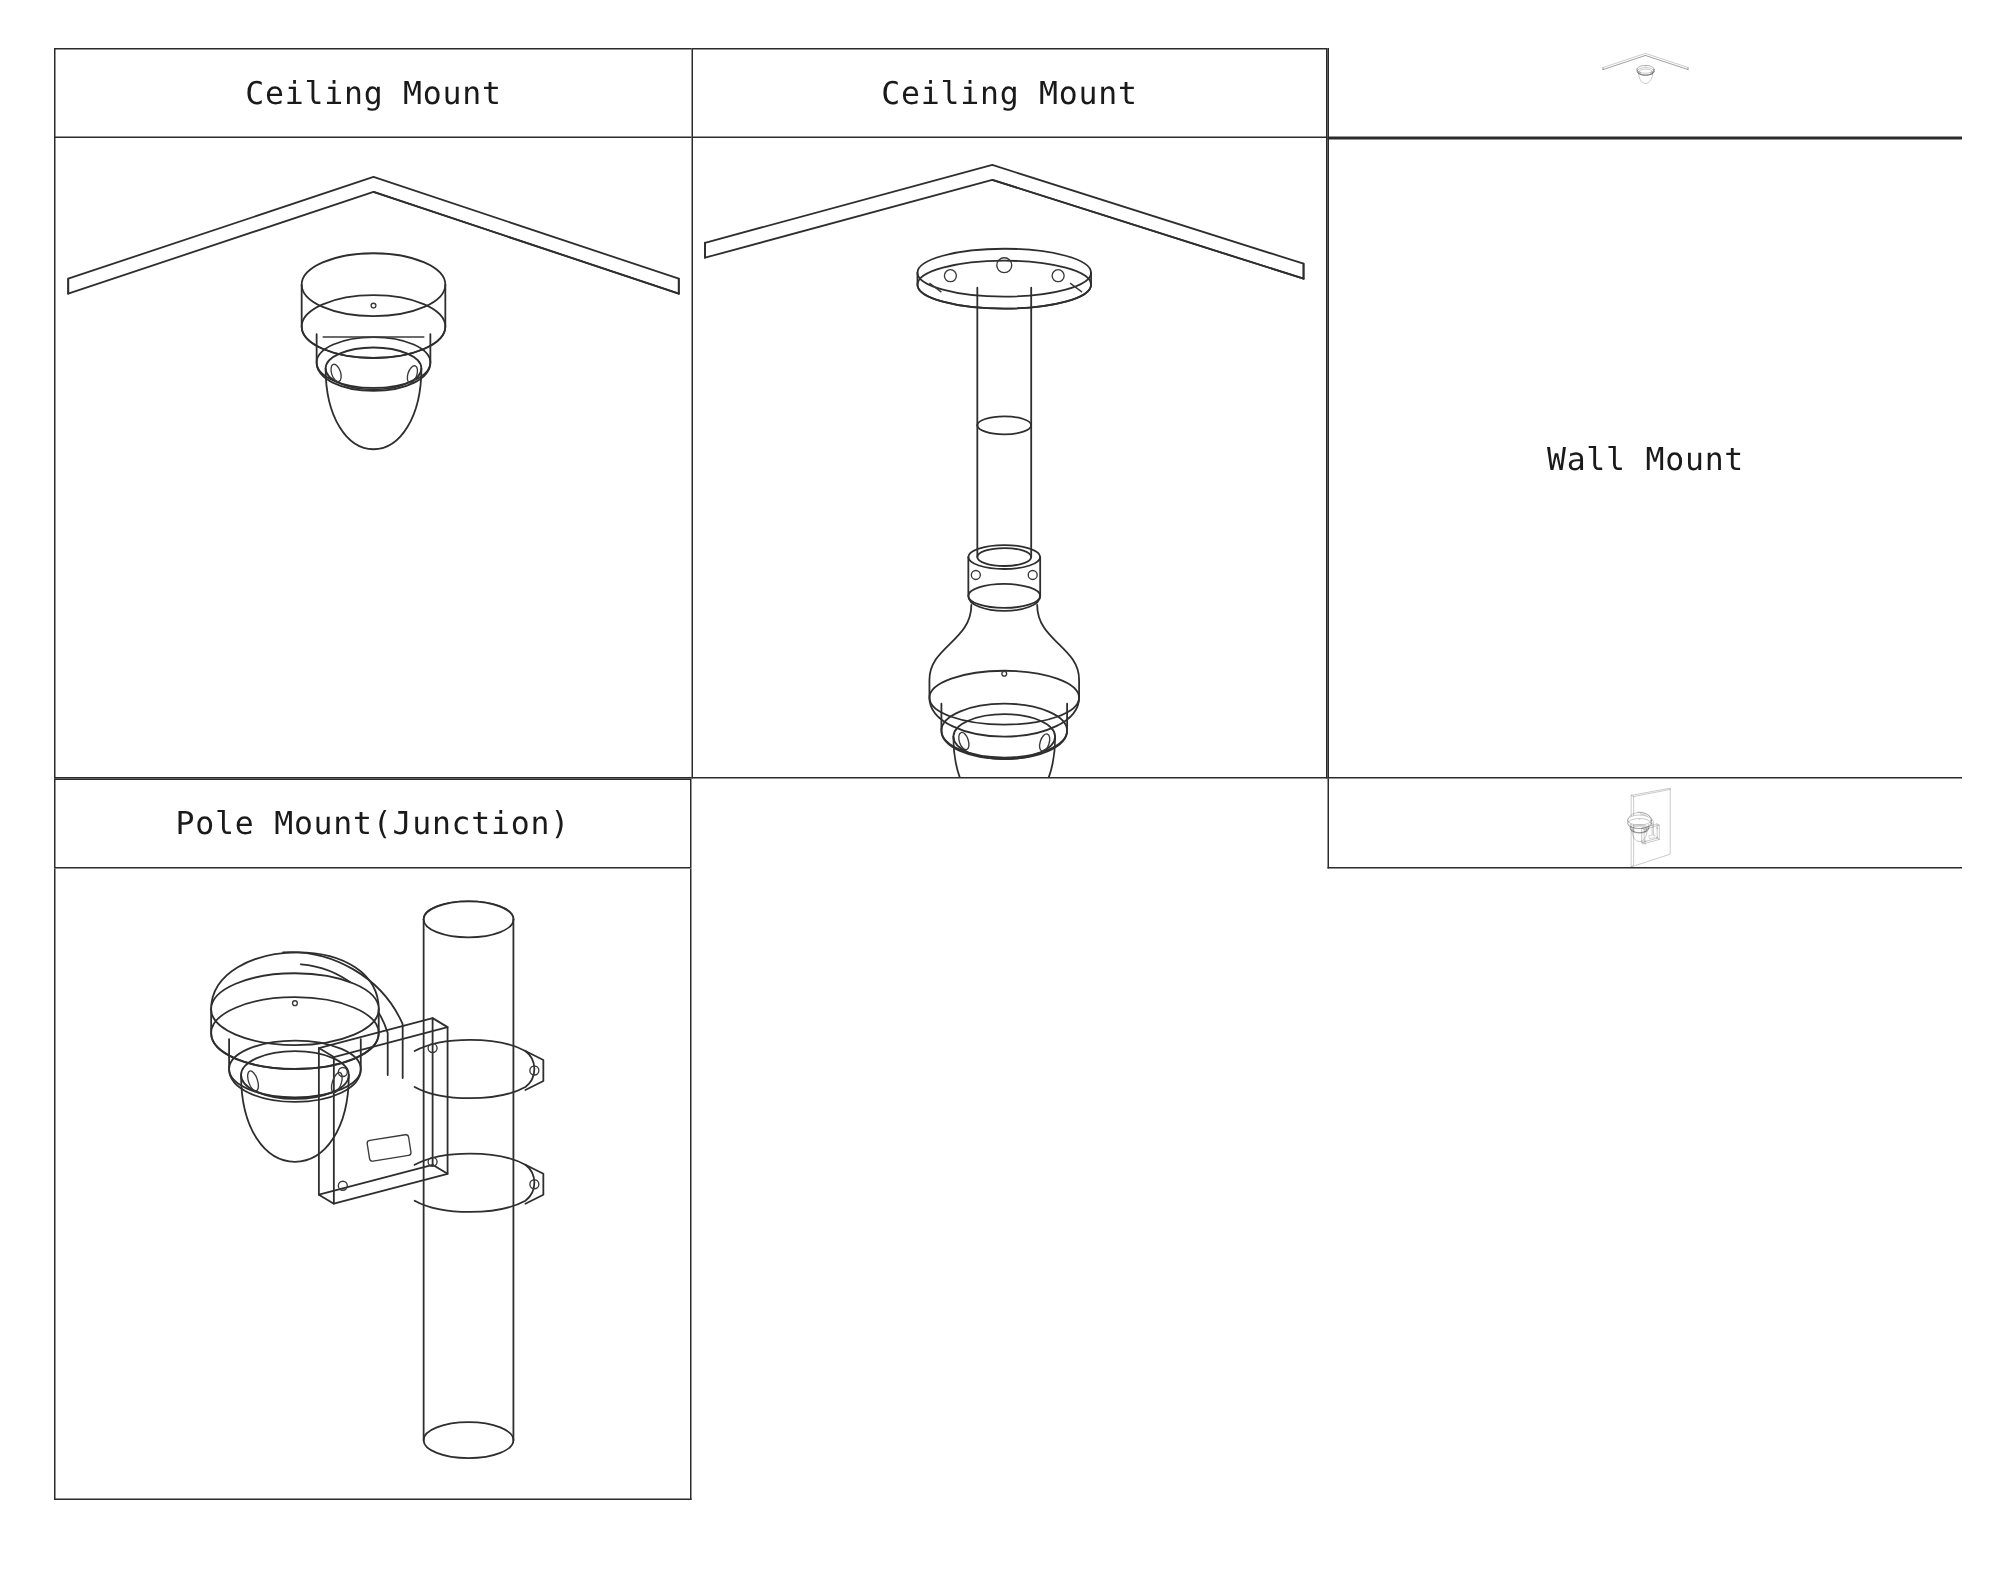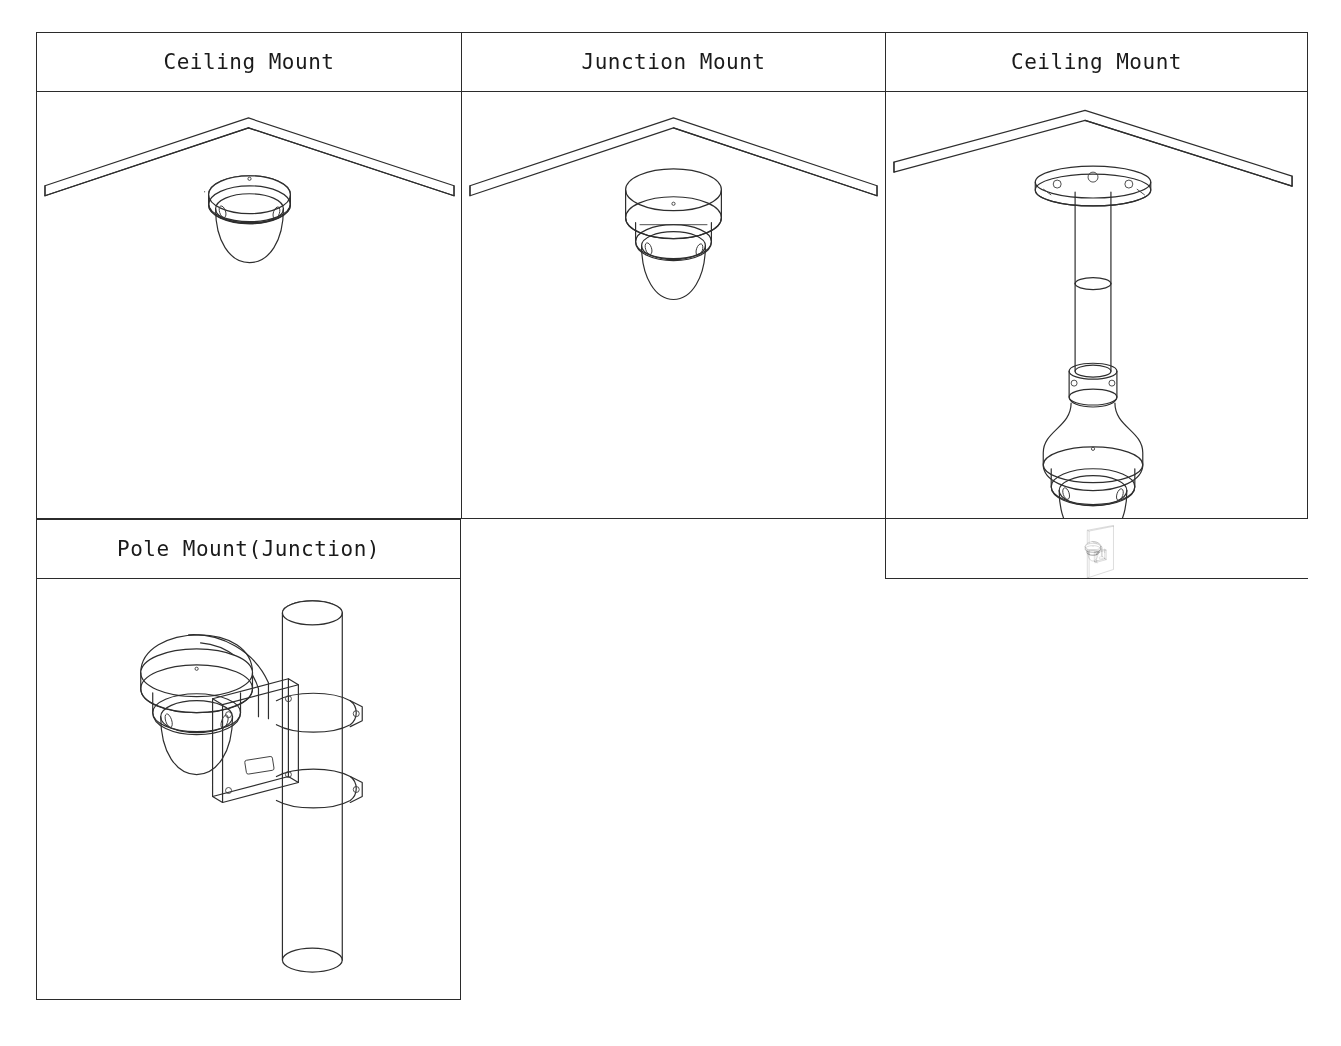--- a/index.html
+++ b/index.html
@@ -60,23 +60,20 @@
 </style>
 </head>
 <body>
 
 <div class="sheet">
   <div class="grid">
 
     <div class="cell c-head">
       <span>Ceiling Mount</span>
     </div>
-    <div class="cell c-head">
-      <span>Junction Mount</span>
-    </div>
     <div class="cell c-head last">
       <span>Ceiling Mount</span>
     </div>
 
     <div class="cell c-body">
       <svg viewBox="0 0 425 427" preserveAspectRatio="xMidYMid meet">
 
         <path class="ln" d="M8 94 L212 26 L418 94 L418 104 L212 36 L8 104 Z"></path>
         <path class="ln" d="M8 94 L8 104"></path>
         <path class="ln" d="M418 94 L418 104"></path>
@@ -159,20 +156,23 @@
         <ellipse class="ln" cx="208" cy="396" rx="42" ry="18"></ellipse>
 
         <path class="ln" d="M174 400 C174 432 189 453 208 453 C227 453 242 432 242 400"></path>
         <ellipse class="ln" cx="208" cy="400" rx="34" ry="15"></ellipse>
         <ellipse class="ln-t" cx="181" cy="403" rx="3" ry="6" transform="rotate(-18 181 403)"></ellipse>
         <ellipse class="ln-t" cx="235" cy="404" rx="3" ry="6" transform="rotate(18 235 404)"></ellipse>
         <circle class="ln-t" cx="208" cy="358" r="1.6"></circle>
       </svg>
     </div>
 
+    <div class="cell c-head">
+      <span>Wall Mount</span>
+    </div>
     <div class="cell c-head last">
       <span>Pole Mount(Junction)</span>
     </div>
     <div class="cell c-empty">
       <span></span>
     </div>
 
     <div class="cell c-body">
       <svg viewBox="0 0 425 421" preserveAspectRatio="xMidYMid meet">
 

